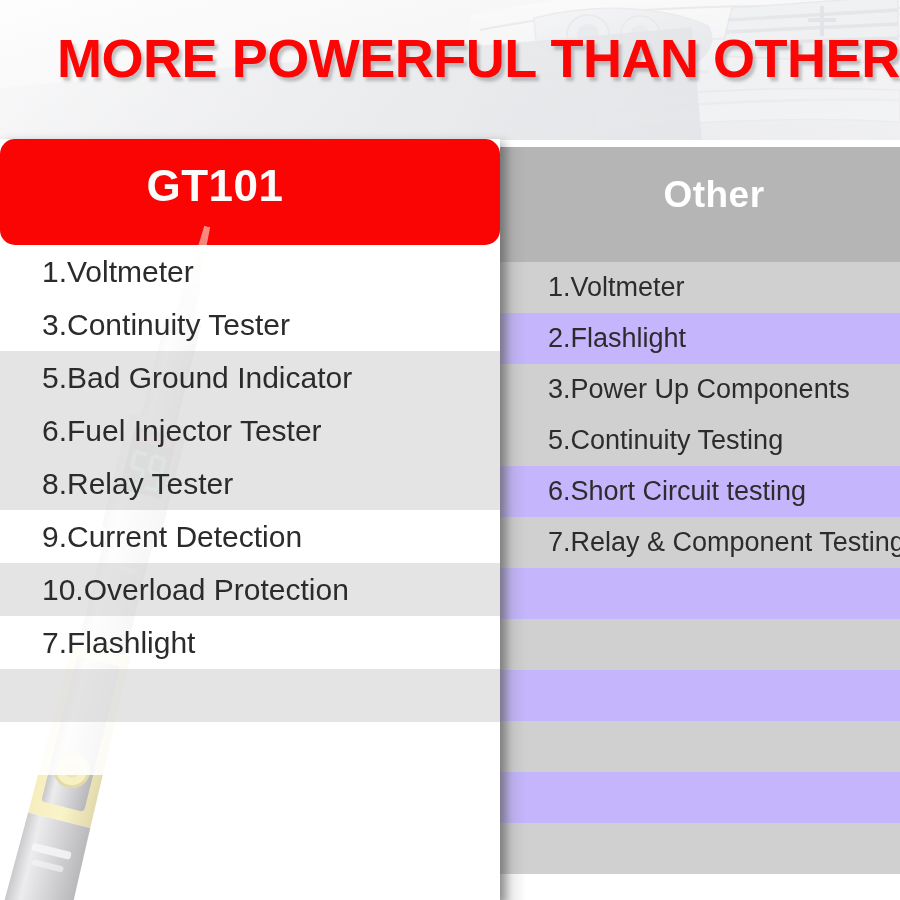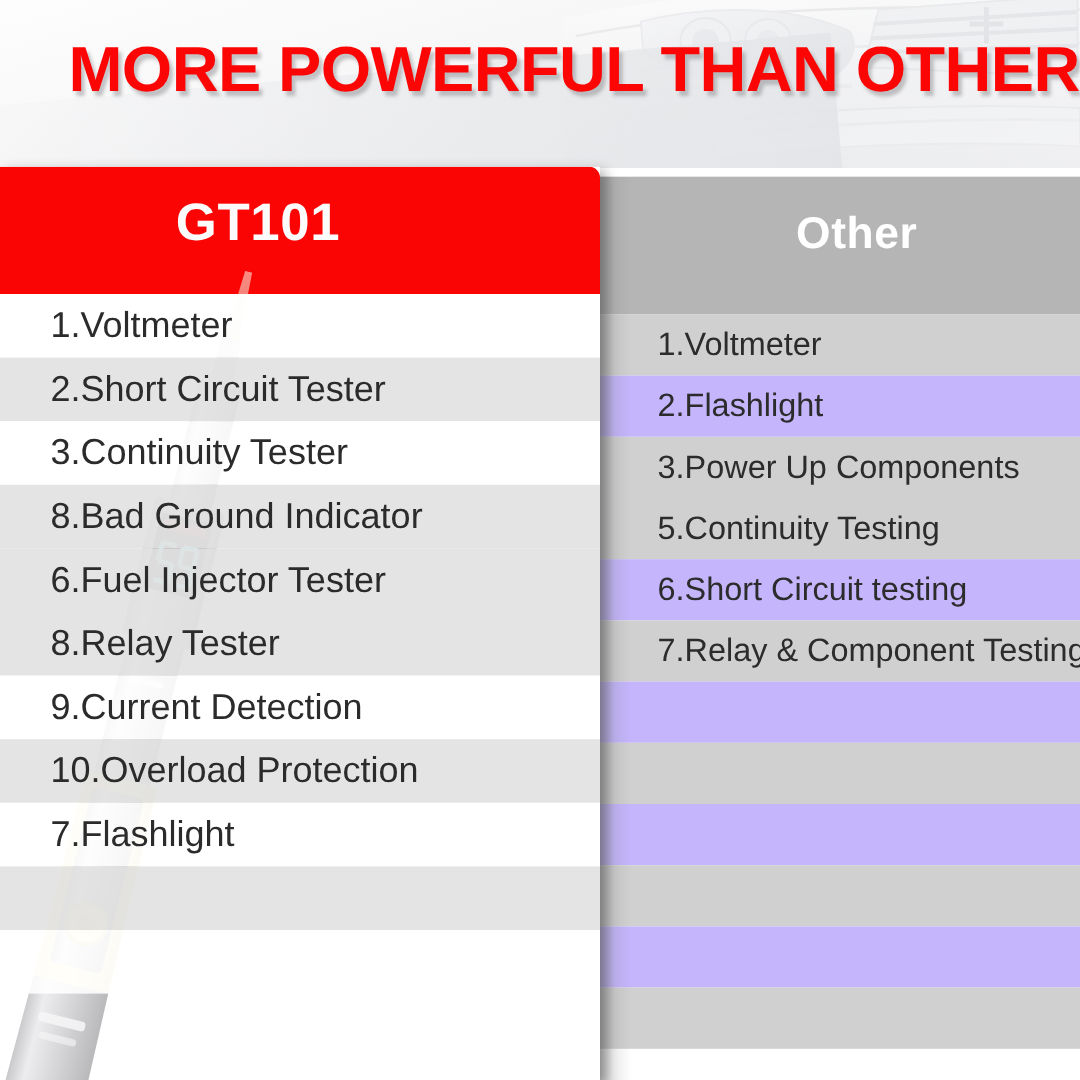--- a/index.html
+++ b/index.html
@@ -120,20 +120,21 @@
     height: 761px;
     overflow: hidden;
     background: #ffffff;
     filter: drop-shadow(5px 3px 5px rgba(85,85,85,0.45));
   }
   .gt-header {
     position: relative;
     height: 106px;
     background: #fb0404;
     border-top-right-radius: 9px;
+    border-radius: 15px;
   }
   .gt-header-label {
     position: absolute;
     left: 0; top: 22px;
     width: 430px;
     text-align: center;
     font-size: 44px;
     font-weight: bold;
     color: #fbfbfb;
     letter-spacing: 0.5px;
@@ -309,28 +310,25 @@
         <circle cx="60" cy="560" r="8" fill="#ded079"></circle>
 
         <path d="M28,612 L92,612 L94,720 L26,720 Z" fill="url(#probeBody)"></path>
         <rect x="40" y="640" width="40" height="8" rx="3" fill="#f0f0f2" opacity="0.85"></rect>
         <rect x="44" y="656" width="32" height="6" rx="3" fill="#f0f0f2" opacity="0.6"></rect>
       </svg>
 
       <div class="gt-row plain">
         <span>1.Voltmeter</span>
       </div>
-      <div class="gt-row shade">
-        <span>2.Short Circuit Tester</span>
-      </div>
       <div class="gt-row plain">
         <span>3.Continuity Tester</span>
       </div>
       <div class="gt-row shade">
-        <span>8.Bad Ground Indicator</span>
+        <span>5.Bad Ground Indicator</span>
       </div>
       <div class="gt-row shade">
         <span>6.Fuel Injector Tester</span>
       </div>
       <div class="gt-row shade">
         <span>8.Relay Tester</span>
       </div>
       <div class="gt-row plain">
         <span>9.Current Detection</span>
       </div>

